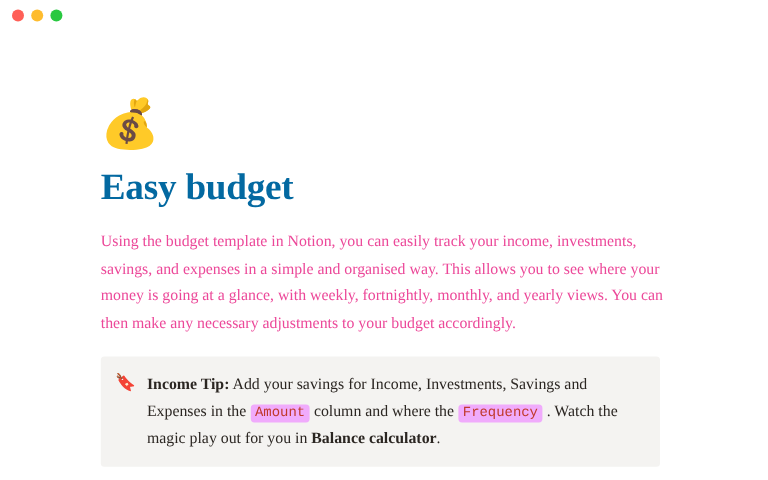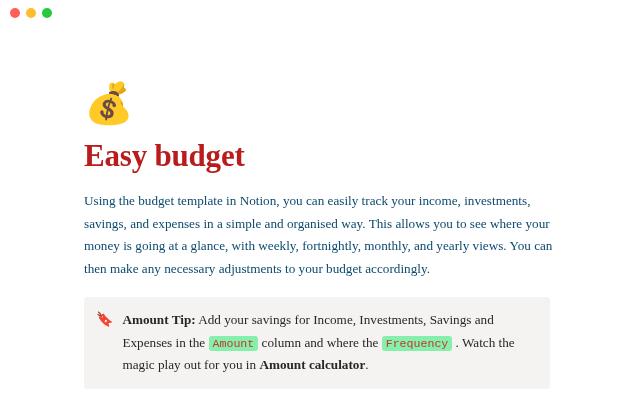--- a/index.html
+++ b/index.html
@@ -50,29 +50,29 @@
     font-size: 40px;
     line-height: 1;
     margin-top: 58px;
     margin-bottom: 14px;
     user-select: none;
   }
   .page-title {
     font-family: "Liberation Serif", serif;
     font-size: 31px;
     font-weight: 700;
-    color: #b91c1c;
+    color: #0369a1;
     margin: 0 0 16px 0;
     letter-spacing: -0.2px;
   }
   .para {
     font-family: "Liberation Serif", serif;
     font-size: 13.2px;
     line-height: 1.72;
-    color: #0c4a6e;
+    color: #ec4899;
     margin: 0 0 14px 0;
     max-width: 470px;
   }
   .callout {
     background: #f4f3f1;
     border-radius: 3px;
     padding: 12px 14px 12px 12px;
     display: flex;
     gap: 9px;
     align-items: flex-start;
@@ -91,21 +91,21 @@
     font-size: 13.2px;
     line-height: 1.72;
     color: #2b2622;
   }
   .callout-text b {
     font-weight: 700;
   }
   code.inline {
     font-family: "Liberation Mono", monospace;
     font-size: 11.6px;
-    background: #86efac;
+    background: #f0abfc;
     color: #c0392b;
     padding: 1px 4px;
     border-radius: 3px;
   }
   .toggle-child {
     margin-top: 8px;
     padding-left: 20px;
     font-family: "Liberation Serif", serif;
     font-size: 13.2px;
     color: #2b2622;
@@ -128,20 +128,20 @@
 
     <div class="page-icon">💰</div>
 
     <h1 class="page-title">Easy budget</h1>
 
     <p class="para">Using the budget template in Notion, you can easily track your income, investments, savings, and expenses in a simple and organised way. This allows you to see where your money is going at a glance, with weekly, fortnightly, monthly, and yearly views. You can then make any necessary adjustments to your budget accordingly.</p>
 
     <div class="callout">
       <span class="callout-icon">🔖</span>
       <div class="callout-text">
-        <b>Amount Tip:</b><span> Add your savings for Income, Investments, Savings and Expenses in the </span><code class="inline">Amount</code><span> column and where the </span><code class="inline">Frequency</code><span> . Watch the magic play out for you in </span><b>Amount calculator</b><span>.</span>
+        <b>Income Tip:</b><span> Add your savings for Income, Investments, Savings and Expenses in the </span><code class="inline">Amount</code><span> column and where the </span><code class="inline">Frequency</code><span> . Watch the magic play out for you in </span><b>Balance calculator</b><span>.</span>
       </div>
     </div>
 
     <div class="toggle-child"></div>
 
   </div>
 </div>
 
 </body></html>

